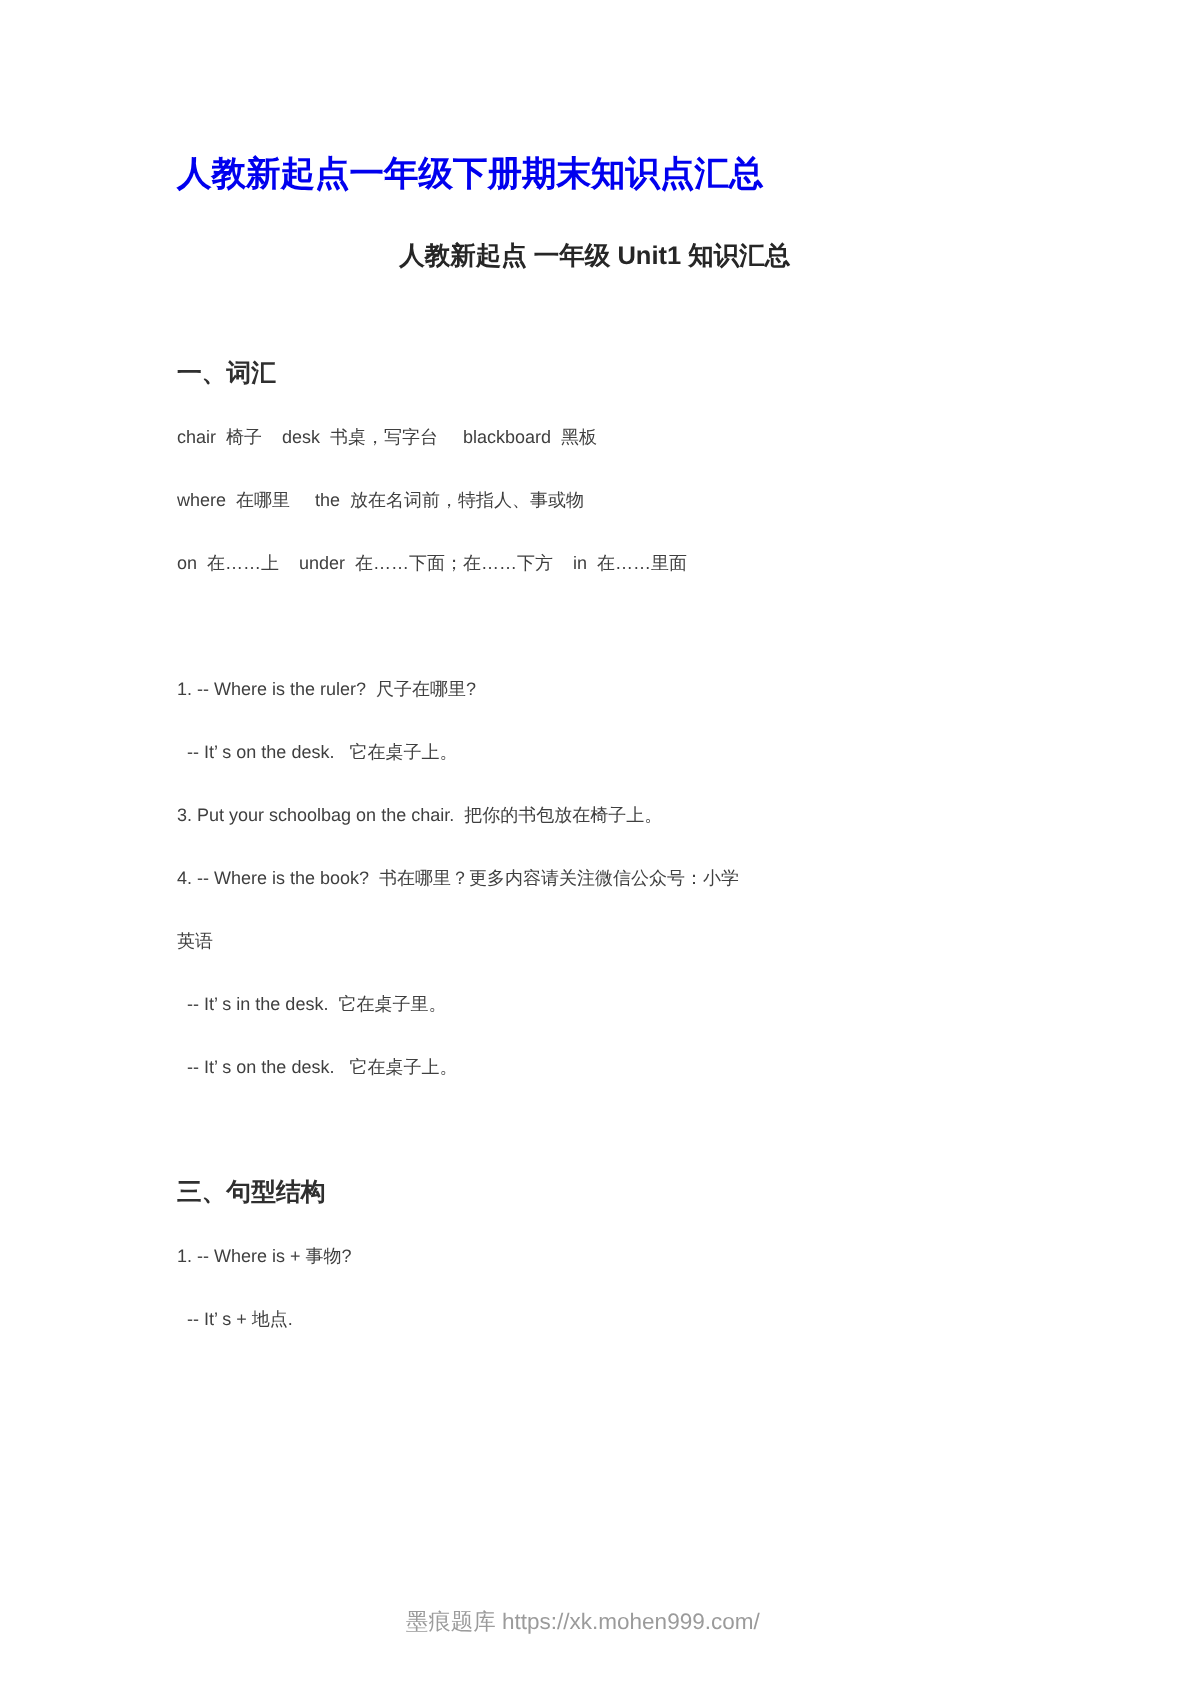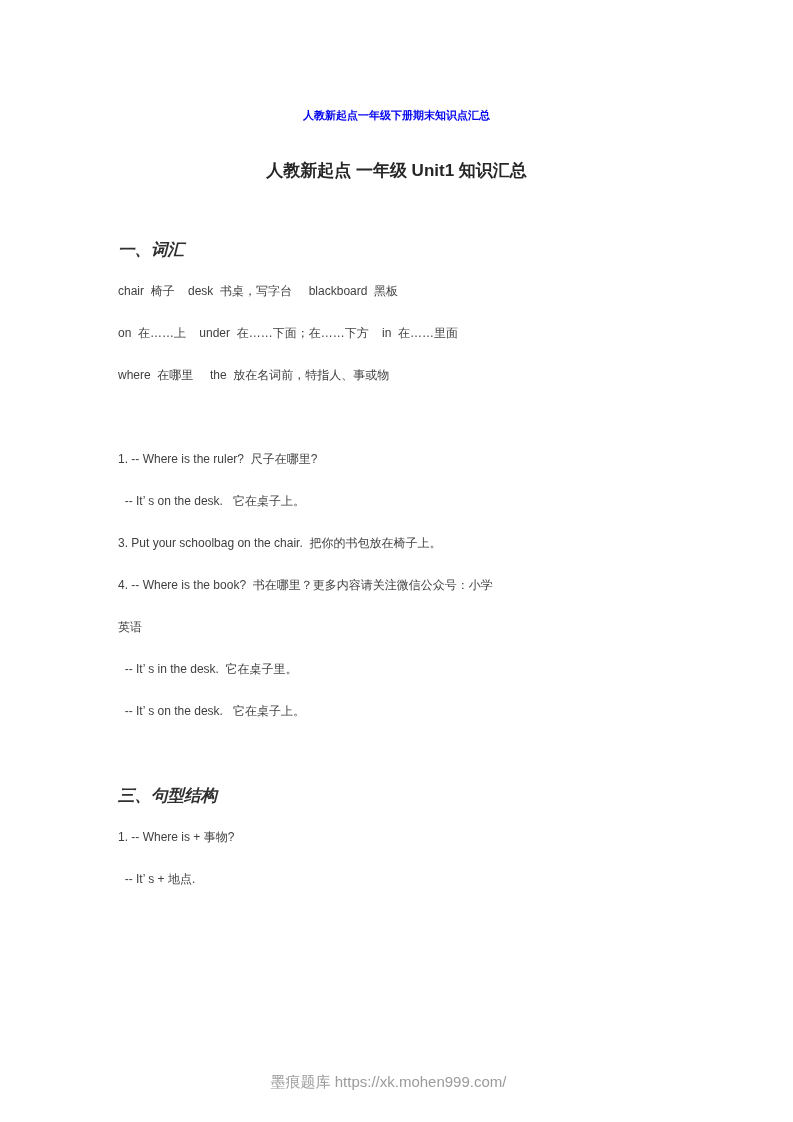--- a/index.html
+++ b/index.html
@@ -13,44 +13,43 @@
     font-family: "Liberation Sans", sans-serif;
     position: relative;
     overflow: hidden;
   }
   .doc {
     padding: 100px 118px 0 118px;
     box-sizing: border-box;
   }
   .title {
     margin: 0;
-    font-size: 11px;
+    font-size: 23px;
     font-weight: bold;
     color: #0000EE;
-    text-align: center;
+    text-align: left;
     line-height: 30px;
   }
   .subtitle {
     margin: 26px 0 0 0;
     font-size: 17px;
     font-weight: bold;
     color: #262626;
     text-align: center;
     line-height: 30px;
   }
   .section {
     margin-top: 42px;
   }
   .section-heading {
     margin: 0;
     font-size: 16.5px;
     font-weight: bold;
     color: #2F2F2F;
     line-height: 42px;
-    font-style: italic;
   }
   .line {
     margin: 0;
     font-size: 12px;
     color: #3F3F3F;
     line-height: 42px;
     white-space: pre-wrap;
   }
   .footer {
     position: absolute;
@@ -68,22 +67,22 @@
 
 <div class="doc">
 
   <p class="title">人教新起点一年级下册期末知识点汇总</p>
 
   <p class="subtitle">人教新起点 一年级 Unit1 知识汇总</p>
 
   <div class="section">
     <h2 class="section-heading">一、词汇</h2>
     <p class="line">chair  椅子    desk  书桌，写字台     blackboard  黑板</p>
+    <p class="line">where  在哪里     the  放在名词前，特指人、事或物</p>
     <p class="line">on  在……上    under  在……下面；在……下方    in  在……里面</p>
-    <p class="line">where  在哪里     the  放在名词前，特指人、事或物</p>
   </div>
 
   <div class="section">
     <p class="line">1. -- Where is the ruler?  尺子在哪里?</p>
     <p class="line">  -- It’ s on the desk.   它在桌子上。</p>
     <p class="line">3. Put your schoolbag on the chair.  把你的书包放在椅子上。</p>
     <p class="line">4. -- Where is the book?  书在哪里？更多内容请关注微信公众号：小学
 英语</p>
     <p class="line">  -- It’ s in the desk.  它在桌子里。</p>
     <p class="line">  -- It’ s on the desk.   它在桌子上。</p>

